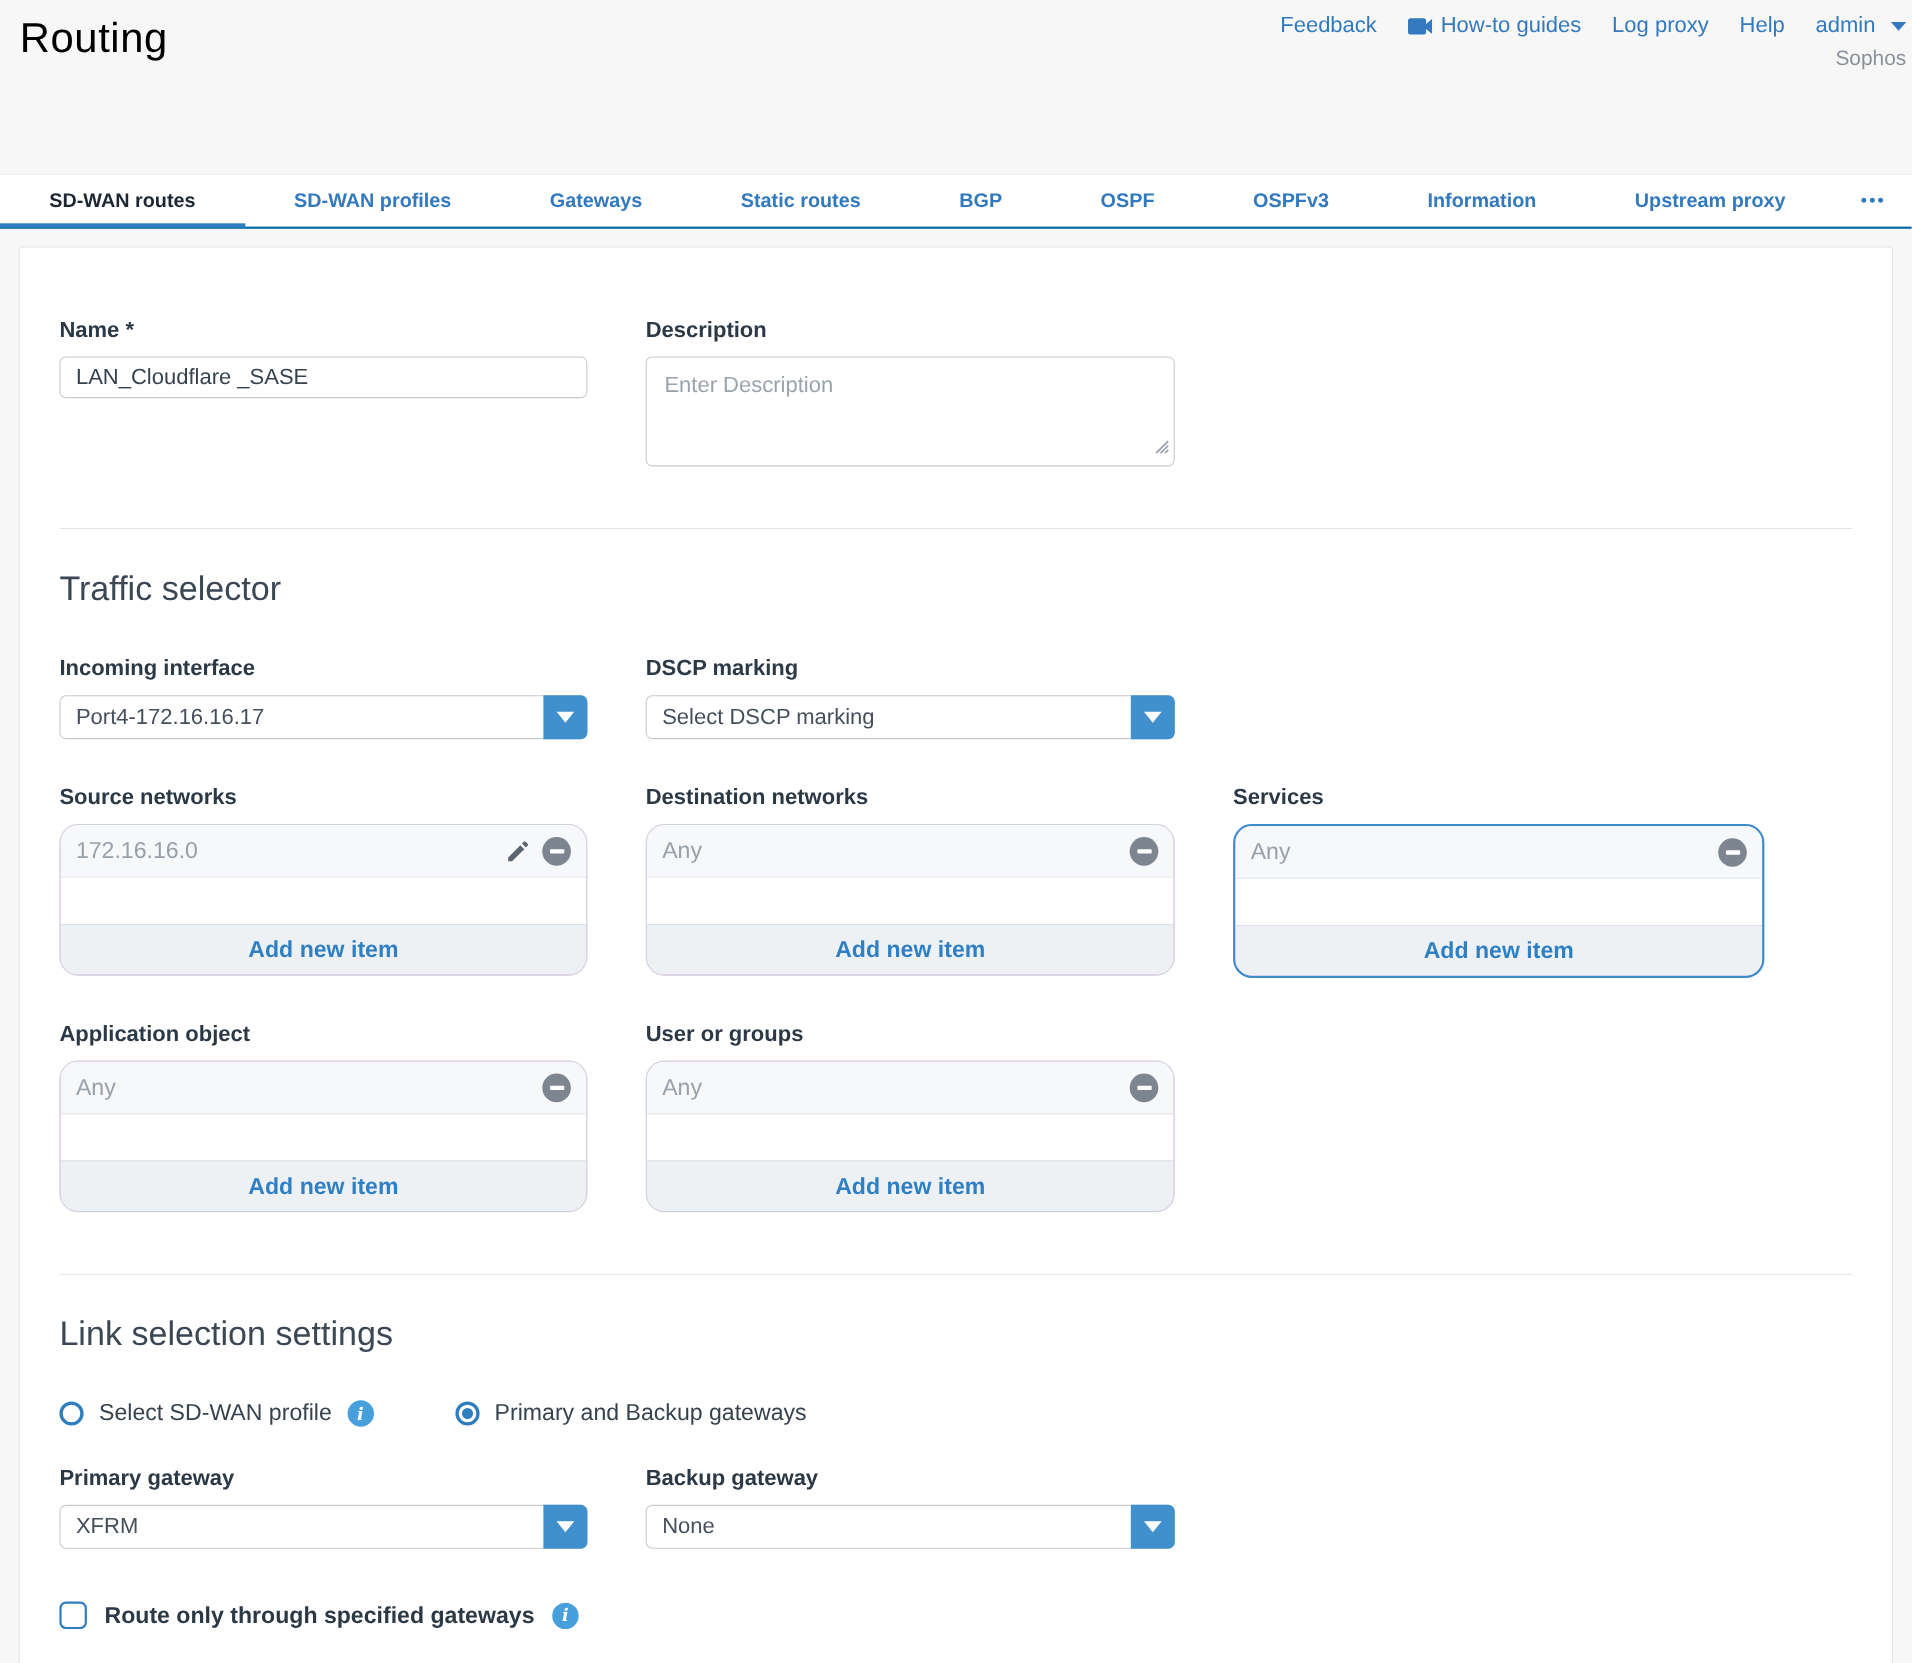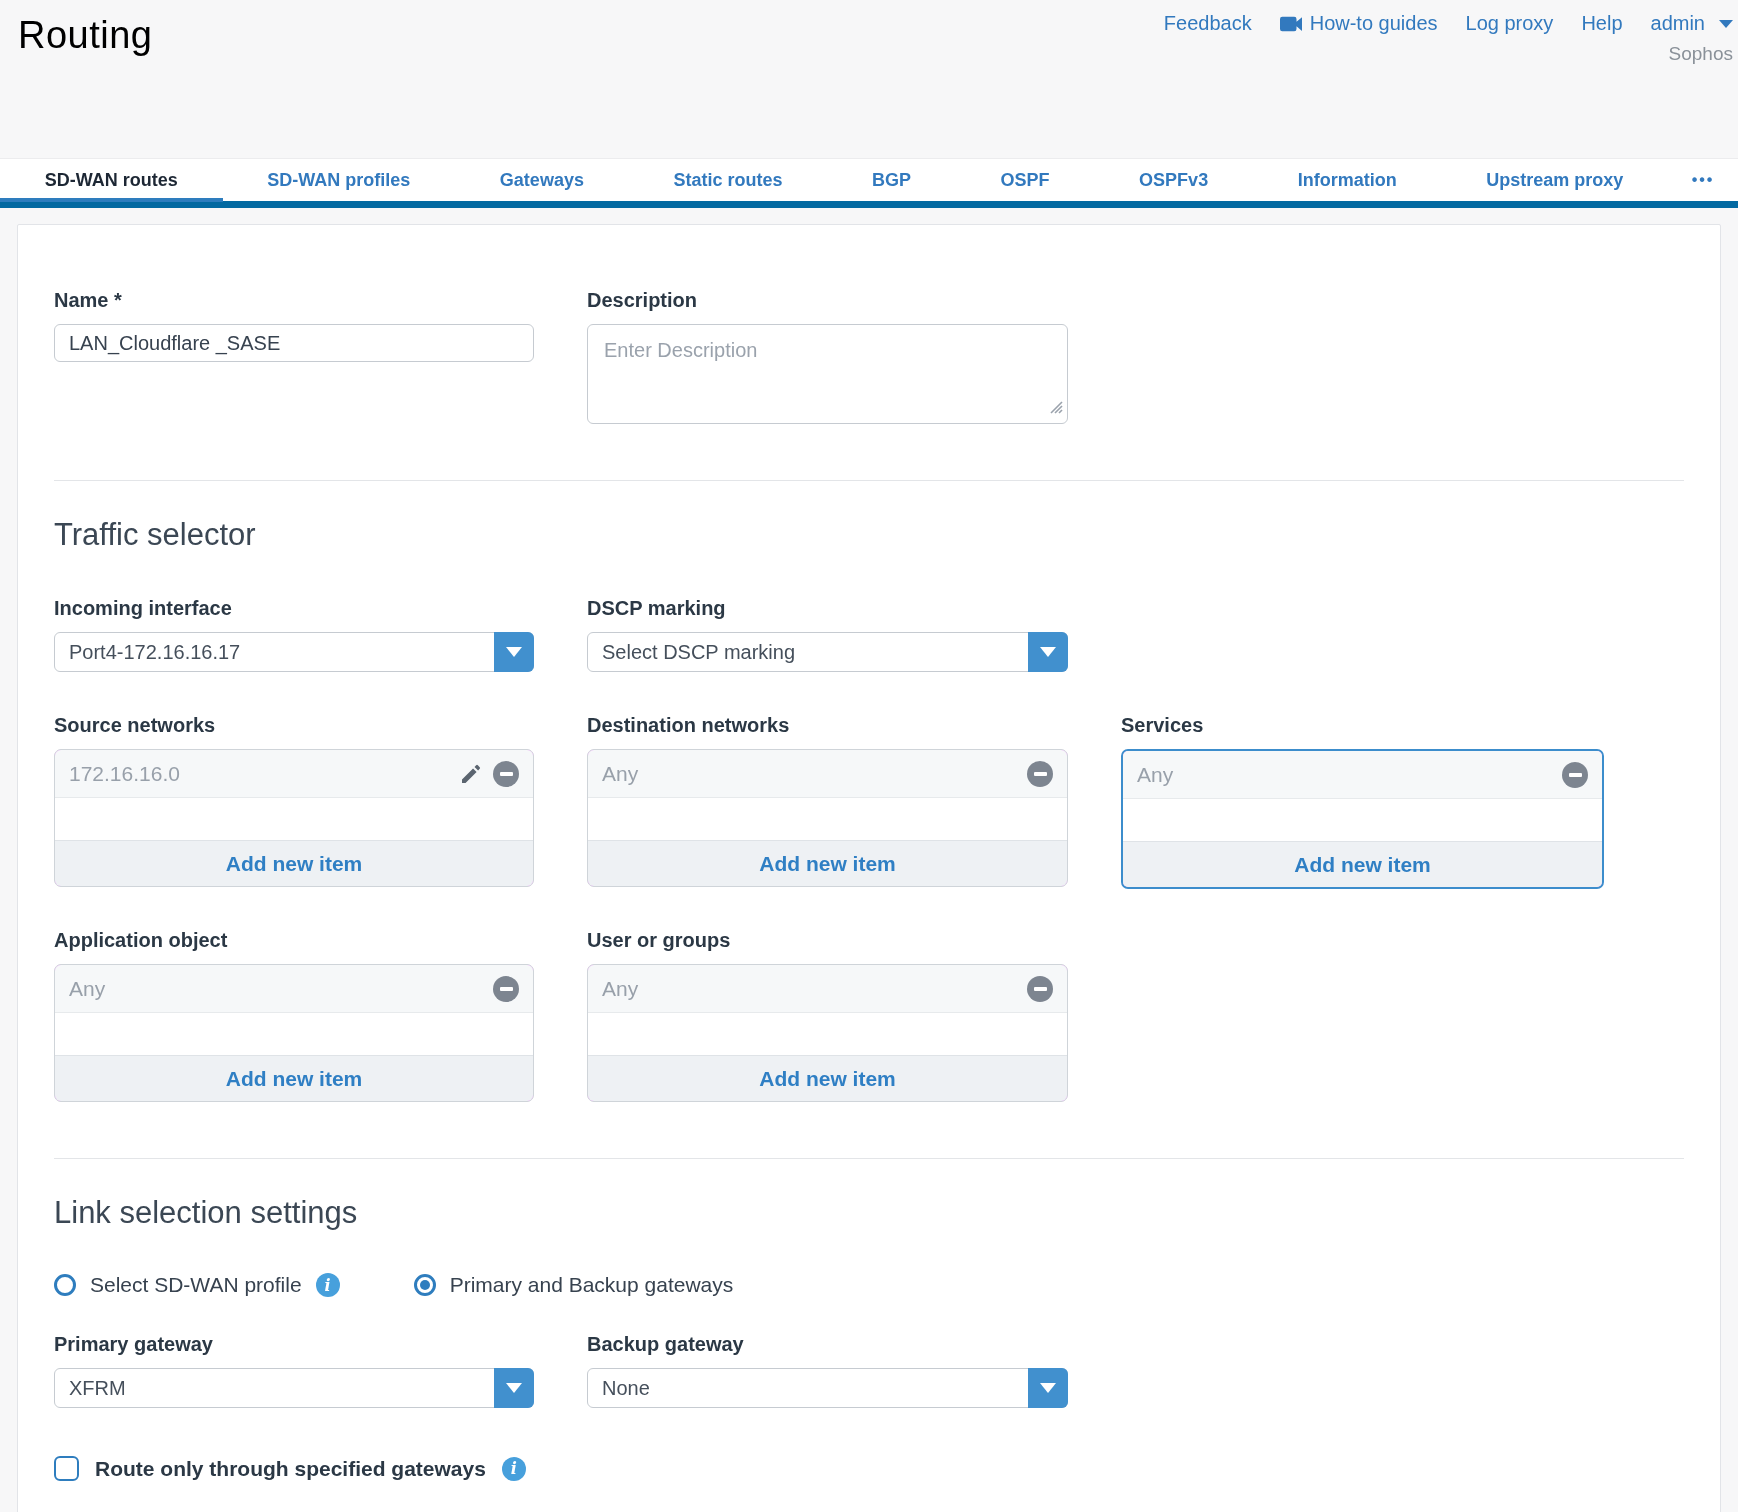--- a/index.html
+++ b/index.html
@@ -17,21 +17,21 @@
   .header-right { position:absolute; top:12px; right:5px; text-align:right; }
   .nav-links { display:flex; align-items:center; gap:28px; justify-content:flex-end; }
   .nav-link { color:#3279be; font-size:20px; cursor:pointer; display:flex; align-items:center; gap:8px; }
   .caret-down { display:inline-block; width:0; height:0; border-left:7px solid transparent; border-right:7px solid transparent; border-top:8px solid #3279be; margin-left:6px; }
   .brand { margin-top:8px; color:#8a9199; font-size:19px; }
   .video-icon svg { display:block; }
 
   
   .tabbar {
     display:flex; align-items:stretch; height:50px; background:#fff;
-    border-top:1px solid #ececee; border-bottom:7px solid #0369a1; width:100%;
+    border-top:1px solid #ececee; border-bottom:2px solid #0369a1; width:100%;
   }
   .tab {
     flex:1 1 auto; display:flex; align-items:center; justify-content:center;
     font-size:18px; font-weight:700; color:#3279be; cursor:pointer; position:relative;
     white-space:nowrap; padding:0 10px;
   }
   .tab.active { color:#1d2734; }
   .tab.active::after { content:""; position:absolute; left:0; right:0; bottom:-1px; height:4px; background:#2e7dbe; }
   .tab.tab-more { flex:0 0 70px; letter-spacing:2px; font-size:16px; }
 
@@ -71,21 +71,21 @@
     font-size:20px; color:#454f5b; cursor:pointer;
   }
   .dd-btn {
     position:absolute; top:-1px; right:-1px; bottom:-1px; width:40px;
     background:#4190ce; border-radius:0 6px 6px 0;
     display:flex; align-items:center; justify-content:center;
   }
   .dd-arrow { width:0; height:0; border-left:8px solid transparent; border-right:8px solid transparent; border-top:10px solid #fff; }
 
   
-  .sel-box { border:1px solid #cfd4d9; border-radius:7px; background:#f0abfc; overflow:hidden; }
+  .sel-box { border:1px solid #cfd4d9; border-radius:17px; background:#f0abfc; overflow:hidden; }
   .sel-box.focused { border:2px solid #3c8dcc; }
   .sel-item {
     display:flex; align-items:center; height:48px; padding:0 14px;
     background:#f6f8f9; border-bottom:1px solid #e7eaec;
     font-size:21px; color:#98a0aa;
   }
   .sel-item .spacer { flex:1; }
   .sel-spacer { height:42px; background:#fff; }
   .sel-add {
     height:46px; display:flex; align-items:center; justify-content:center;

